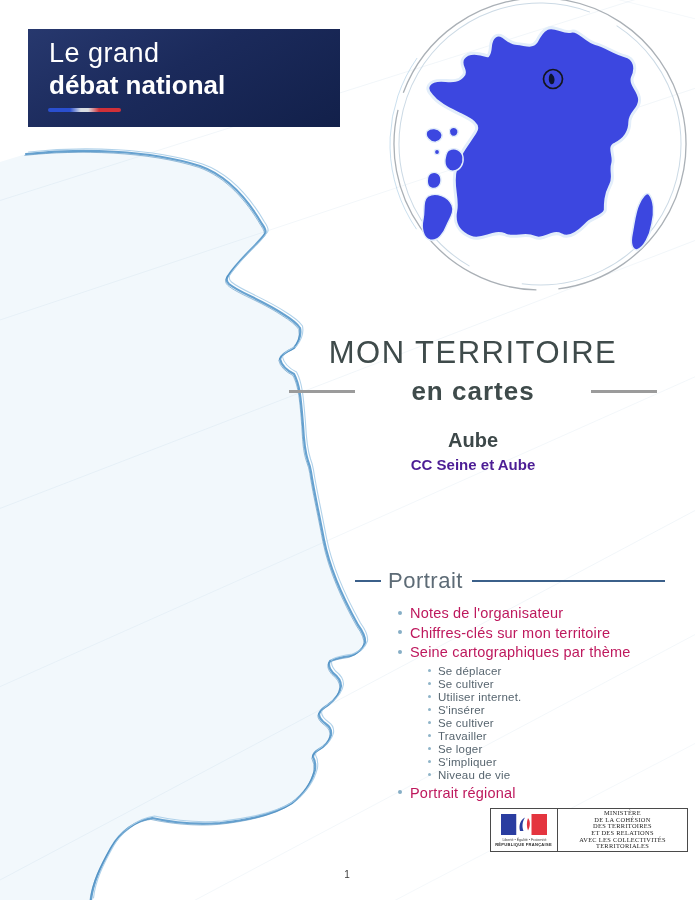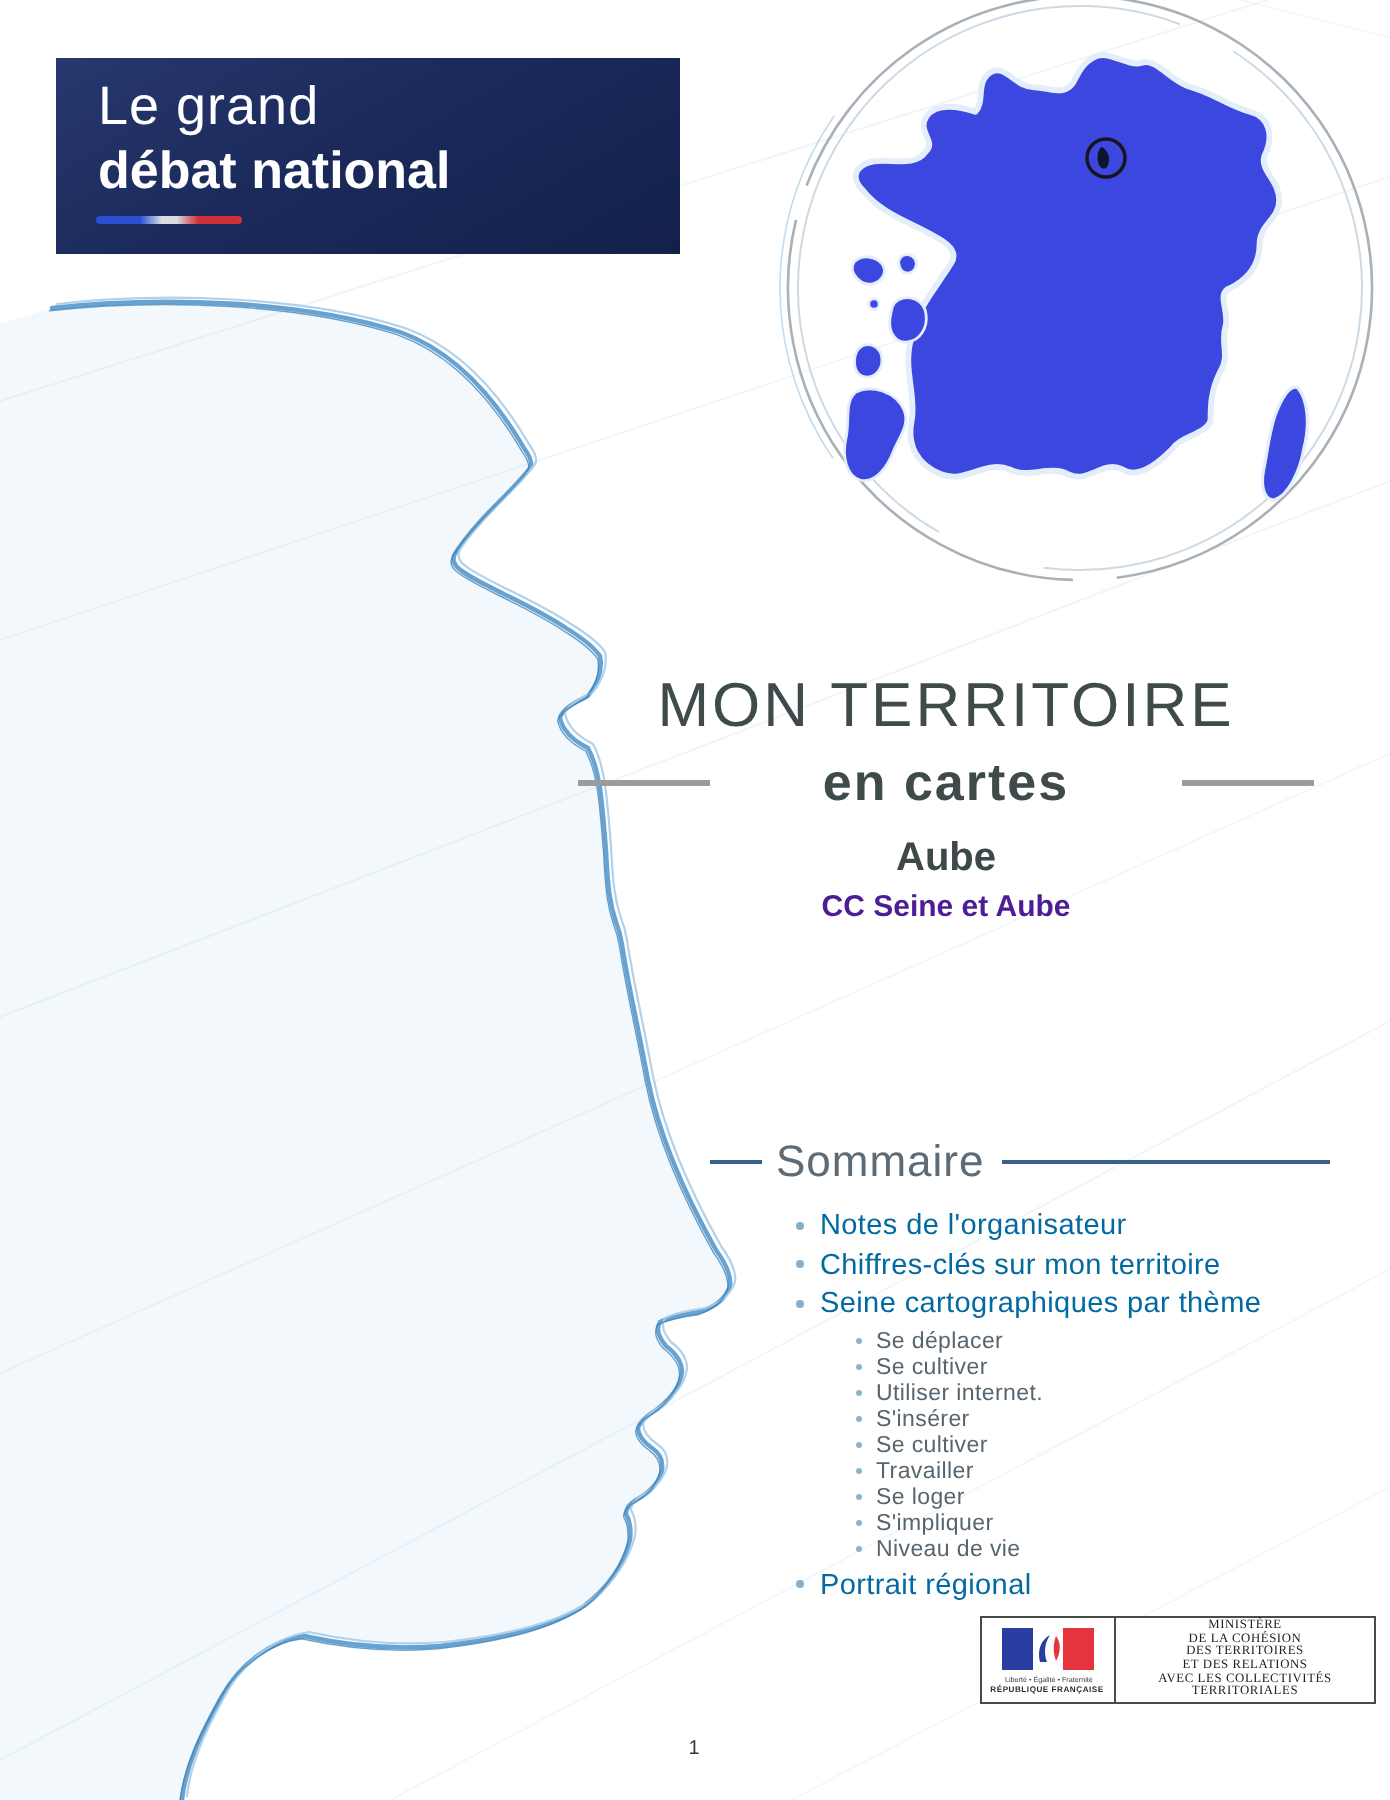--- a/index.html
+++ b/index.html
@@ -23,32 +23,32 @@
     position:absolute;left:20px;top:79px;width:73px;height:4px;border-radius:2px;
     background:linear-gradient(90deg,#2a4fd0 0%,#2a4fd0 30%,#d8dde2 45%,#d8dde2 55%,#d03038 70%,#d03038 100%);
   }
 
   
   .title-block{position:absolute;left:253px;top:336px;width:440px;text-align:center;color:#3f4b4b;}
   .title-main{font-size:31px;font-weight:400;letter-spacing:1.5px;line-height:34px;}
   .title-subrow{display:flex;align-items:center;justify-content:center;margin-top:6px;gap:36px;}
   .title-dash{width:66px;height:3px;background:#9b9b9b;}
   .title-sub{font-size:26px;font-weight:800;letter-spacing:1px;margin:0 20px;}
-  .title-territory{font-size:20px;font-weight:700;margin-top:11px;color:#3d4849;}
+  .title-territory{font-size:20px;font-weight:700;margin-top:22px;color:#3d4849;}
   .title-epci{font-size:15px;font-weight:700;margin-top:4px;color:#4c1d95;}
 
   
   .sommaire{position:absolute;left:355px;top:568px;width:310px;}
   .som-head{display:flex;align-items:center;}
   .som-line{height:2px;background:#3b608a;}
   .som-line.short{width:26px;margin-right:7px;}
   .som-line.long{flex:1;margin-left:9px;}
   .som-title{font-size:22px;font-weight:300;letter-spacing:.5px;color:#5d6b76;}
   .som-list{margin-top:10px;}
-  .som-item{display:flex;align-items:flex-start;font-size:14.5px;color:#0369a1;line-height:19.5px;letter-spacing:.2px;}
+  .som-item{display:flex;align-items:flex-start;font-size:14.5px;color:#be185d;line-height:19.5px;letter-spacing:.2px;}
   .som-item .dot{width:4px;height:4px;border-radius:50%;background:#86aec6;margin:0 8px 2px 43px;flex:none;align-self:center;}
   .som-sublist{margin:2px 0 2px 0;}
   .som-subitem{display:flex;align-items:baseline;font-size:11.5px;color:#57656f;line-height:13px;letter-spacing:.2px;}
   .som-subitem .dot{width:3px;height:3px;border-radius:50%;background:#8fb4c8;margin:0 7px 1px 73px;flex:none;align-self:center;}
 
   
   .ministry{
     position:absolute;left:490px;top:808px;width:198px;height:44px;box-sizing:border-box;
     border:1px solid #4a4a4a;background:#fff;display:flex;
   }
@@ -166,21 +166,21 @@
     <div class="title-sub">en cartes</div>
     <div class="title-dash"></div>
   </div>
   <div class="title-territory">Aube</div>
   <div class="title-epci">CC Seine et Aube</div>
 </div>
 
 <div class="sommaire">
   <div class="som-head">
     <div class="som-line short"></div>
-    <div class="som-title">Sommaire</div>
+    <div class="som-title">Portrait</div>
     <div class="som-line long"></div>
   </div>
   <div class="som-list">
     <div class="som-item">
       <span class="dot"></span>
       <span>Notes de l'organisateur</span>
     </div>
     <div class="som-item">
       <span class="dot"></span>
       <span>Chiffres-clés sur mon territoire</span>

